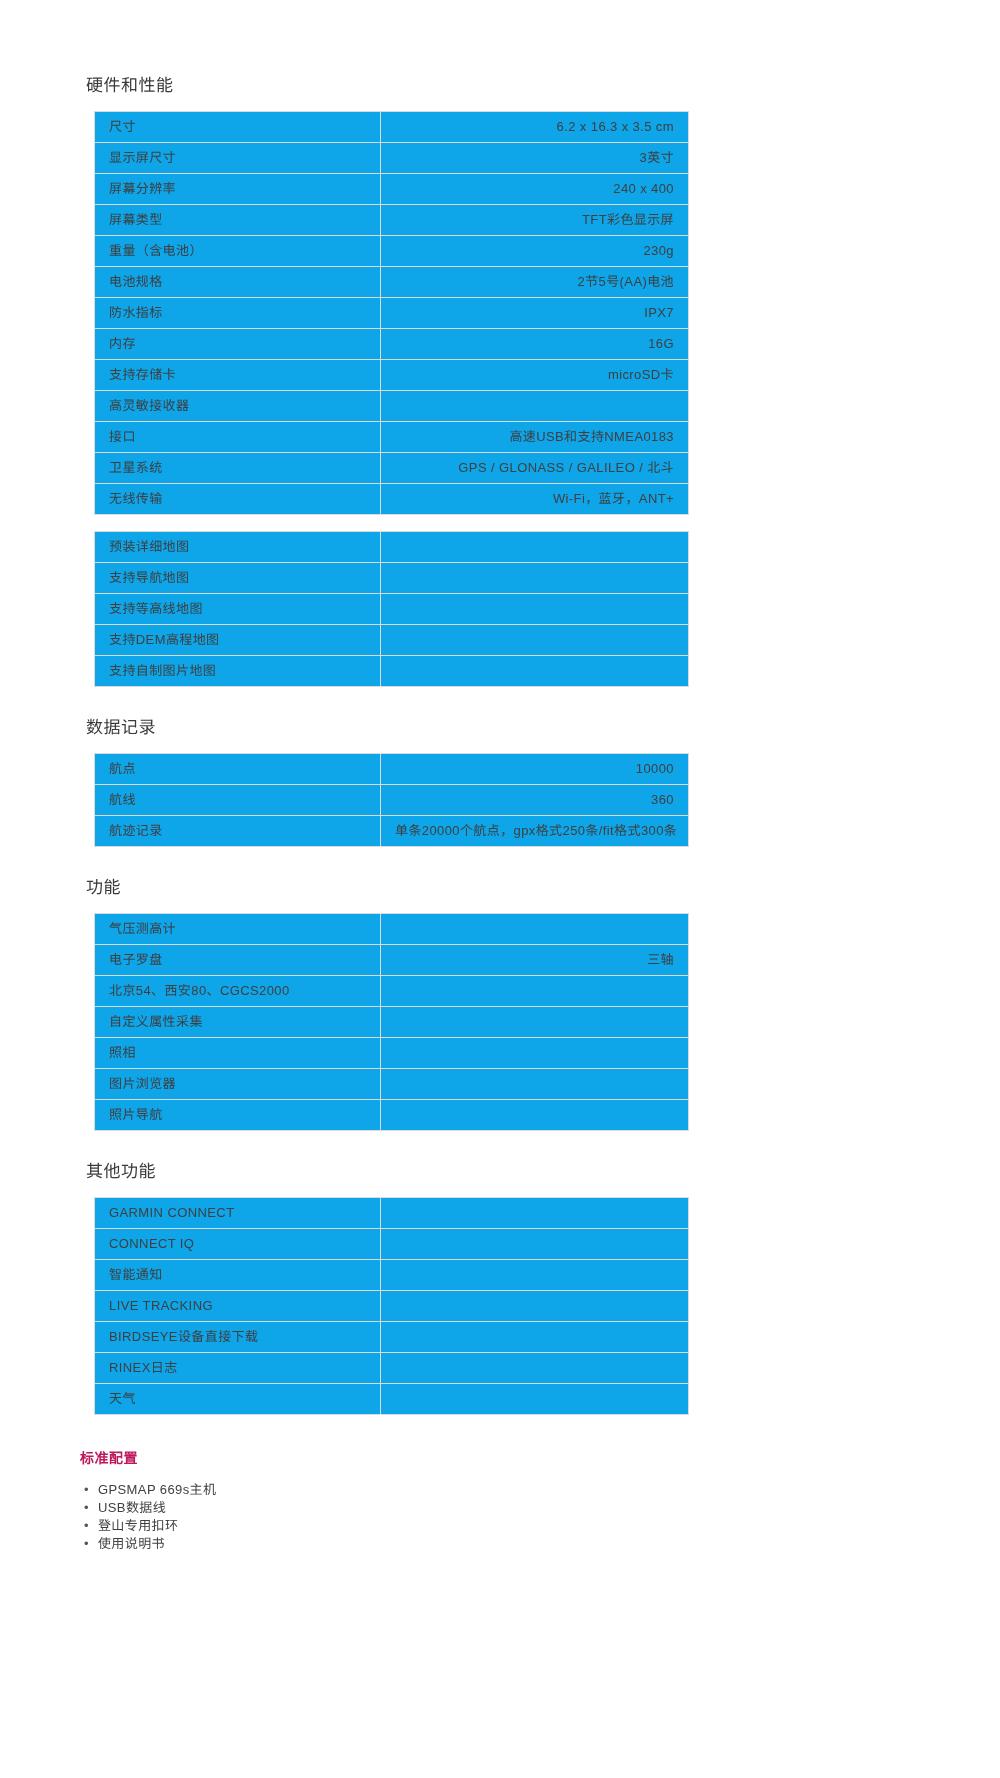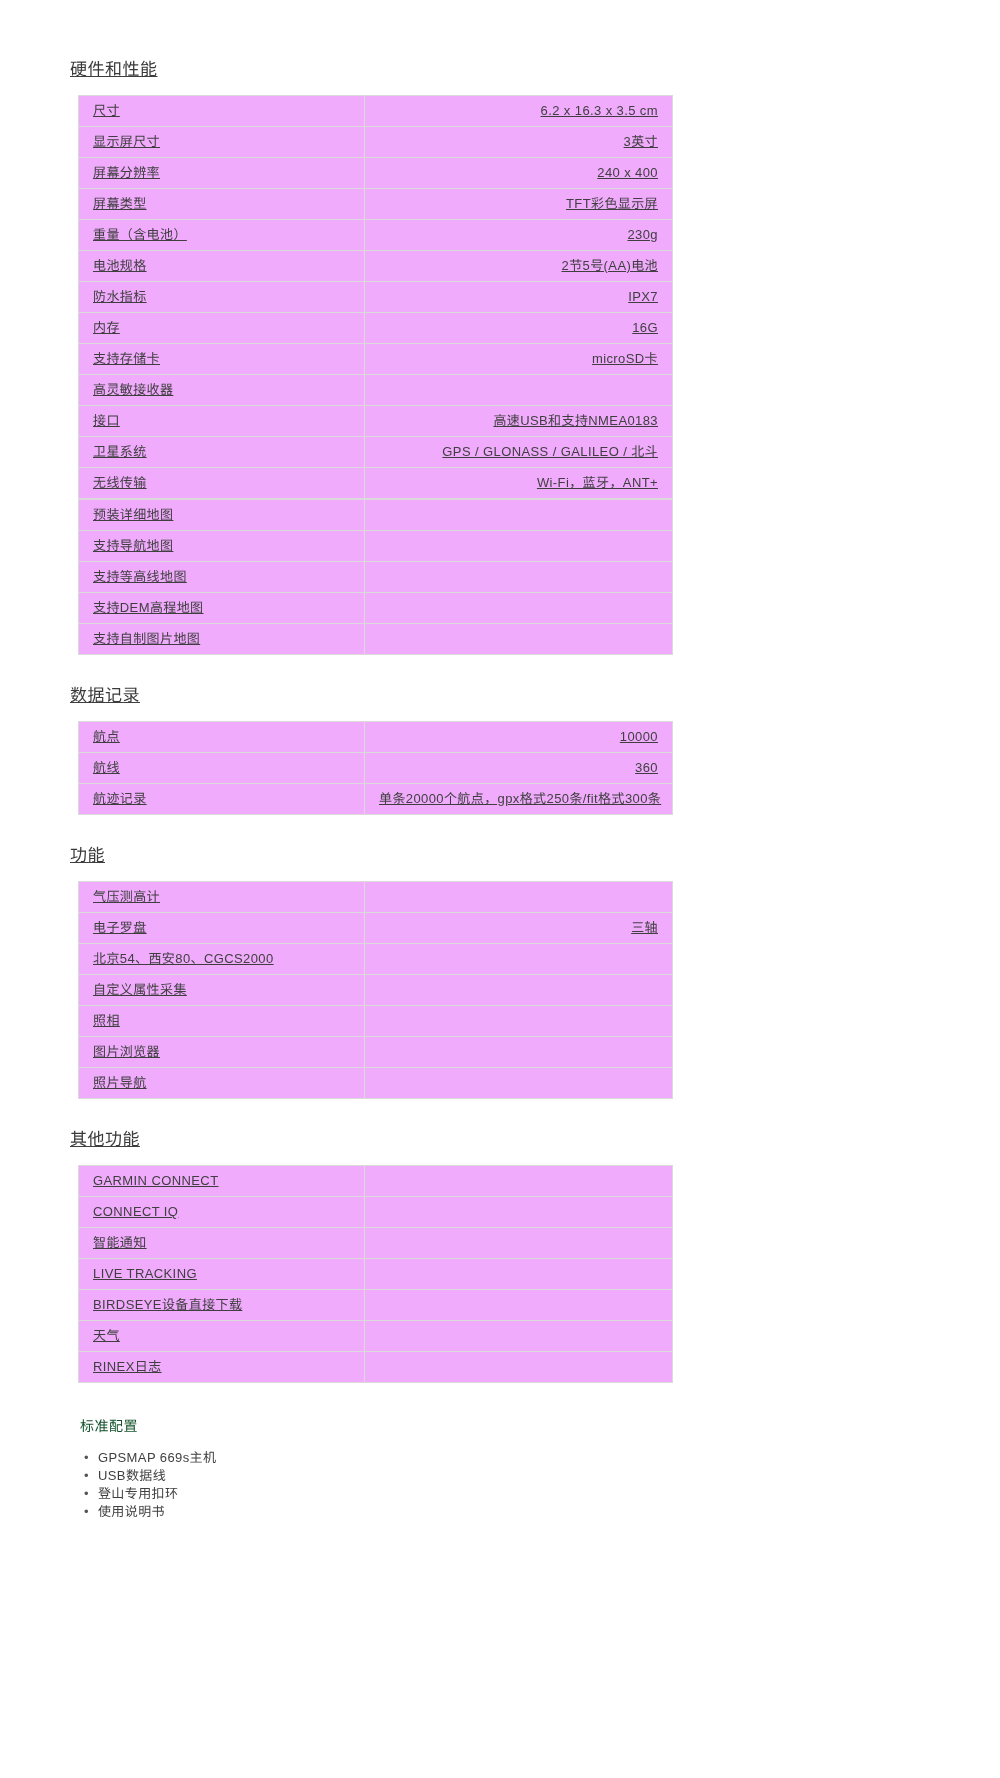--- a/index.html
+++ b/index.html
@@ -11,56 +11,56 @@
     width: 1000px;
     min-height: 1778px;
     font-family: "Liberation Sans", "DejaVu Sans", sans-serif;
     color: #3f3f3f;
     -webkit-font-smoothing: antialiased;
   }
   .content {
     padding: 58px 0 60px 70px;
     width: 602px;
   }
-  .spec-section { margin: 0; text-decoration: underline; }
+  .spec-section { margin: 16px; }
   .section-heading {
     font-size: 17px;
     font-weight: 400;
     color: #3a3a3a;
     letter-spacing: 0.5px;
     margin: 29px 0 13px 0;
     line-height: 24px;
   }
   .spec-section:first-child .section-heading { margin-top: 0; }
   table.spec-table {
     border-collapse: collapse;
     table-layout: fixed;
     width: 592px;
     margin-left: 8px;
-    background: #f0abfc;
+    background: #0ea5e9;
   }
   table.spec-table td {
     border: 1px solid #dadada;
     font-size: 13px;
     line-height: 16px;
     color: #3f3f3f;
     letter-spacing: 0.4px;
     padding: 7px 14px;
     height: 16px;
     vertical-align: middle;
     overflow: hidden;
     white-space: nowrap;
   }
   td.label-cell { width: 257px; }
   td.value-cell { width: 279px; text-align: right; }
   .package-section { margin: 32px 0 0 10px; }
   .package-heading {
     font-size: 14px;
-    font-weight: 400;
-    color: #14532d;
+    font-weight: 700;
+    color: #be185d;
     letter-spacing: 0.5px;
     margin: 0 0 14px 0;
   }
   ul.package-list {
     list-style: none;
     margin: 0;
     padding: 0 0 0 4px;
   }
   ul.package-list li {
     display: flex;
@@ -275,26 +275,26 @@
     <td class="label-cell">LIVE TRACKING</td>
     <td class="value-cell"></td>
   </tr>
 
   <tr>
     <td class="label-cell">BIRDSEYE设备直接下载</td>
     <td class="value-cell"></td>
   </tr>
 
   <tr>
+    <td class="label-cell">RINEX日志</td>
+    <td class="value-cell"></td>
+  </tr>
+
+  <tr>
     <td class="label-cell">天气</td>
-    <td class="value-cell"></td>
-  </tr>
-
-  <tr>
-    <td class="label-cell">RINEX日志</td>
     <td class="value-cell"></td>
   </tr>
 </tbody>
     </table>
   </section>
 </div>
 
   <section class="package-section">
     <h3 class="package-heading">标准配置</h3>
     <ul class="package-list">

